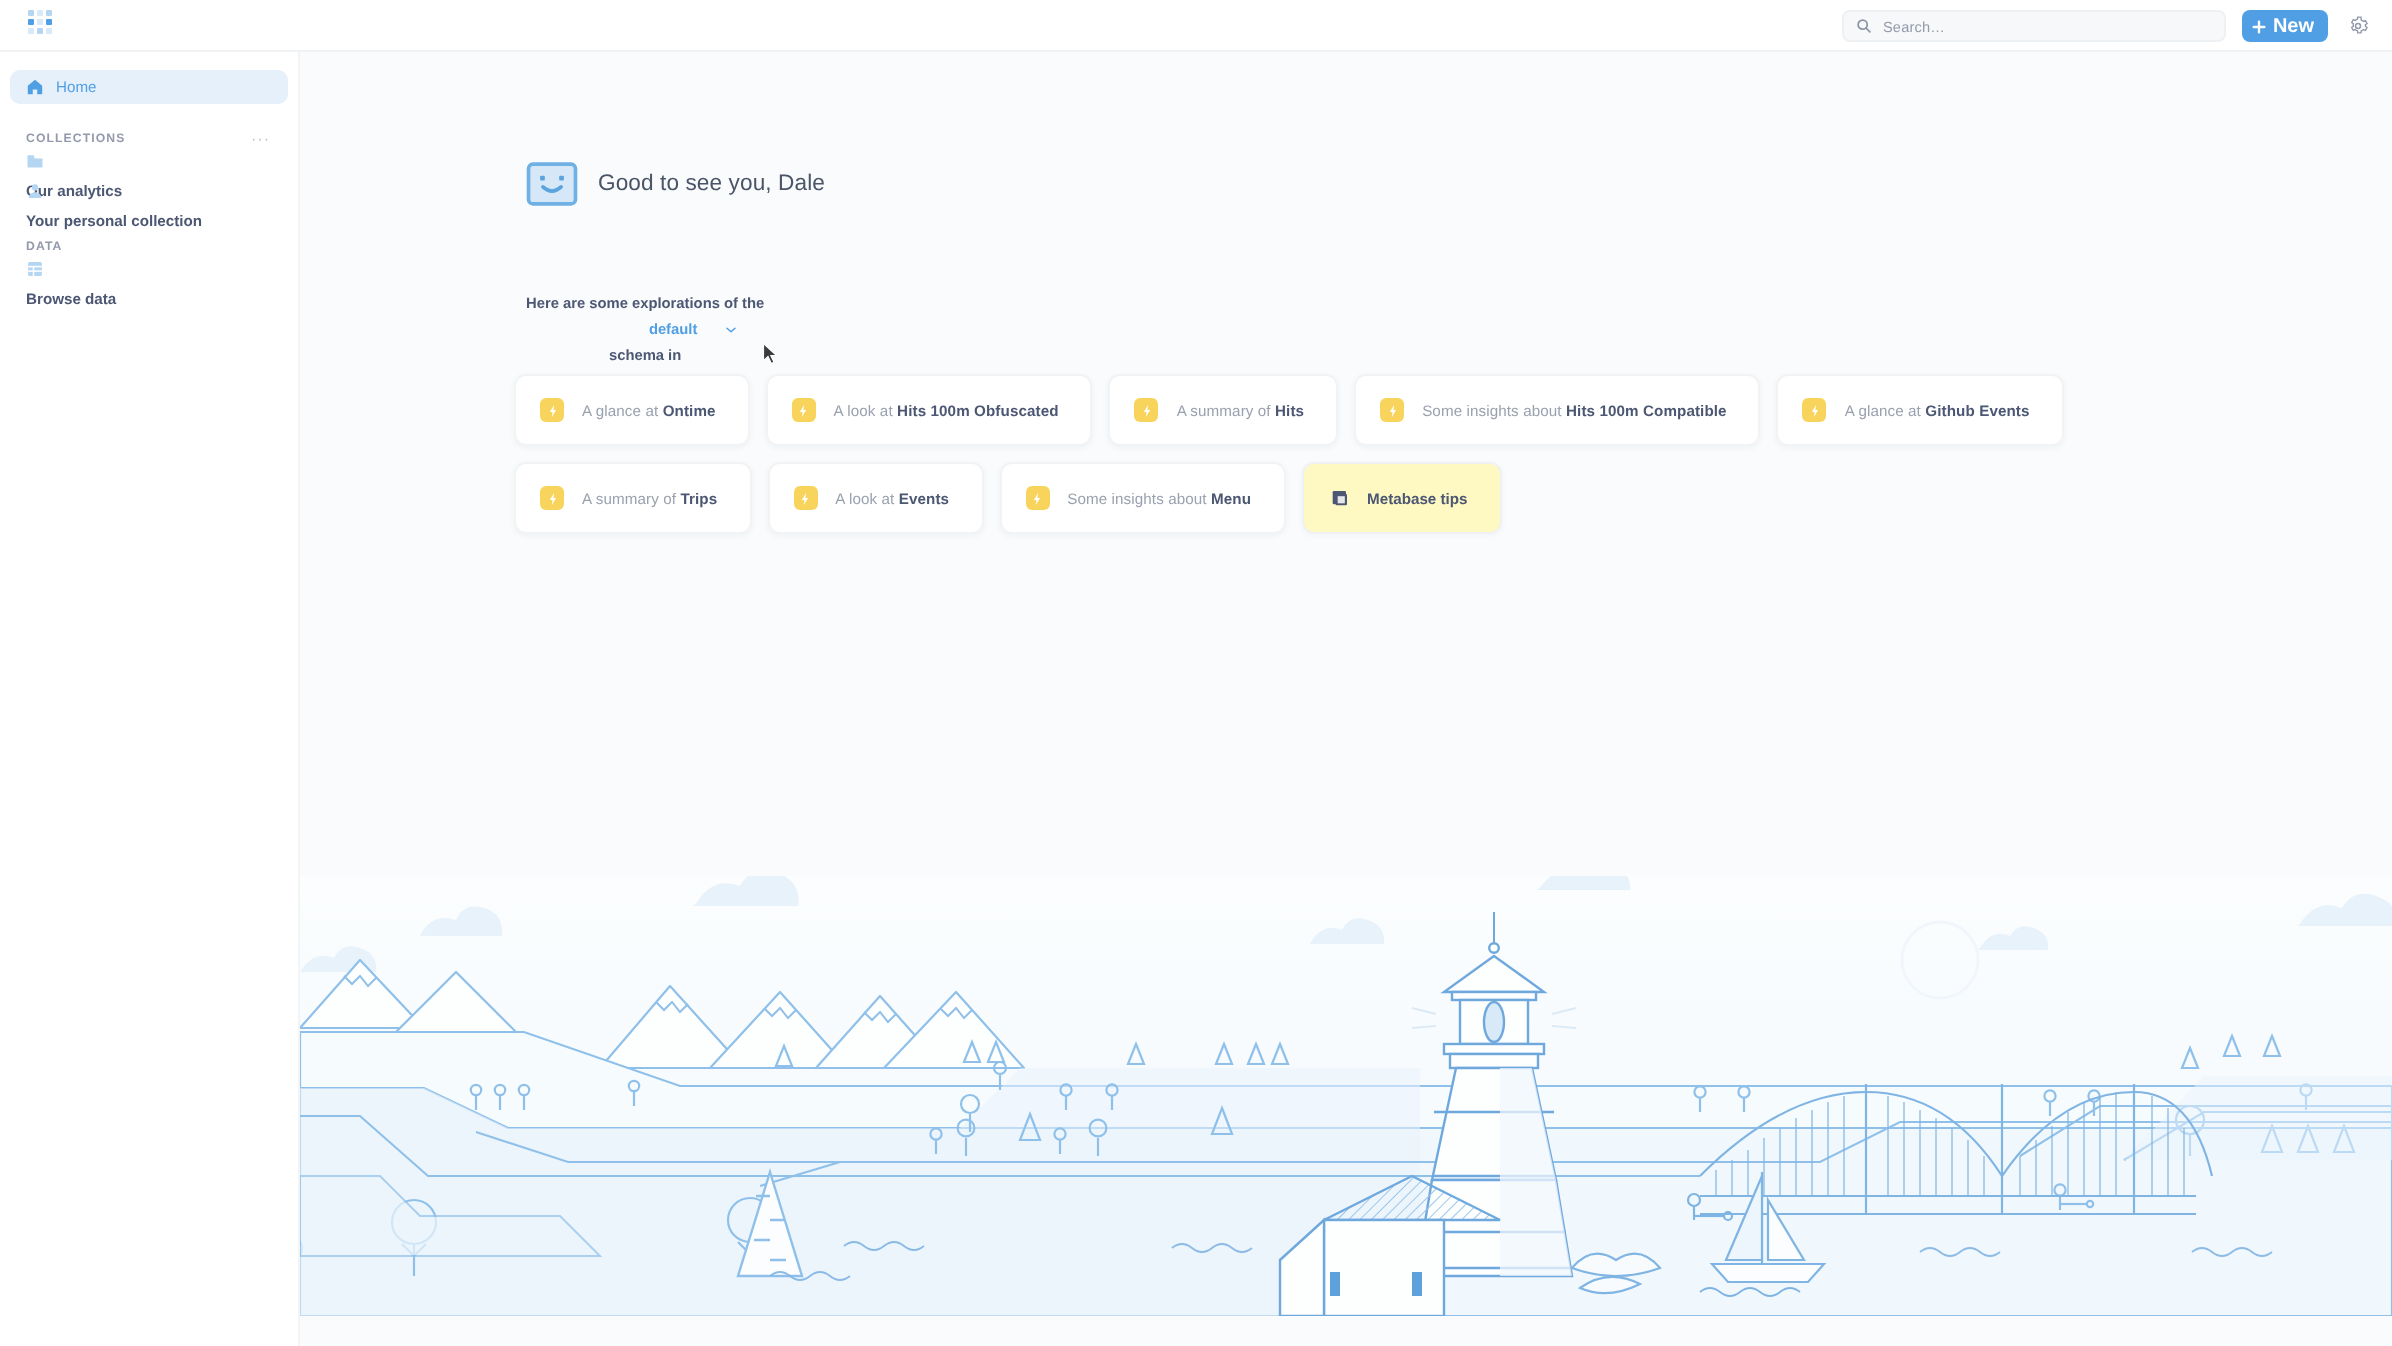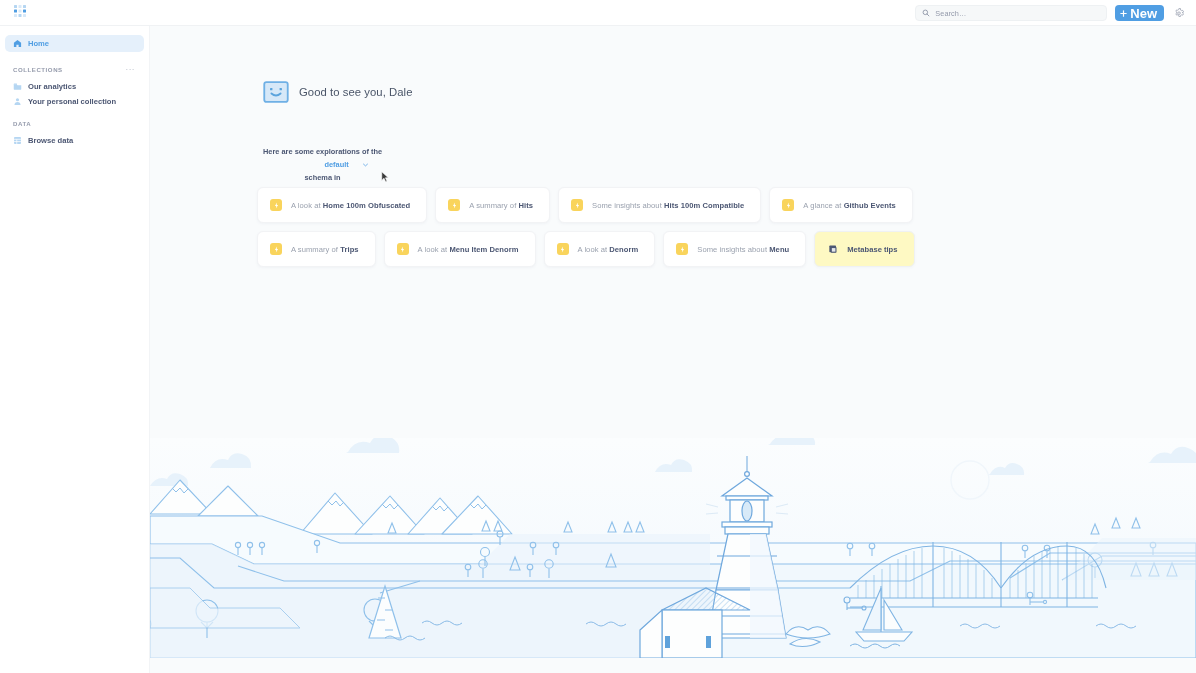--- a/index.html
+++ b/index.html
@@ -36,56 +36,56 @@
   }
   .search-icon { width: 8px; height: 8px; flex: 0 0 auto; display:block; }
   .search-ph { font-size: 7.3px; color: #949aab; letter-spacing: .1px; }
 
   .new-btn {
     height: 16px; background: #509ee3; border-radius: 4px;
     display: flex; align-items: center; gap: 3px;
     padding: 0 7px 0 5px; cursor: pointer;
   }
   .new-btn .plus { width: 7px; height: 7px; display:block; }
-  .new-btn .lbl { font-size: 13px; color: #fff; font-weight: 700; }
+  .new-btn .lbl { font-size: 10px; color: #fff; font-weight: 700; }
 
   .gear-btn { width: 14px; height: 14px; display: flex; align-items: center; justify-content: center; cursor: pointer; }
   .gear-btn svg { width: 10px; height: 10px; display: block; }
 
   
   .sidebar {
     position: absolute; top: 26px; left: 0; width: 150px; height: 647px;
     background: #ffffff;
     border-right: 1px solid #f2f4f6;
     padding-top: 9px;
     z-index: 15;
   }
   .nav-item {
     height: 17px; margin: 0 5px 0 5px;
     display: flex; align-items: center; gap: 6px;
     padding-left: 8px; border-radius: 5px;
     cursor: pointer;
   }
   .nav-item.active { background: #e5f0fb; }
   .nav-item .ico { width: 9px; height: 9px; flex: 0 0 auto; display:block; }
-  .nav-item .txt { font-size: 7.6px; color: #4c5773; font-weight: 700; white-space: nowrap; }
+  .nav-item .txt { font-size: 7.6px; color: #4c5773; font-weight: 400; white-space: nowrap; }
   .nav-item.active .txt { color: #509ee3; }
 
   .nav-section {
     display: flex; align-items: center; justify-content: space-between;
     padding: 0 14px 0 13px; height: 14px; margin-top: 10px;
   }
   .nav-section .hd {
     font-size: 6.1px; color: #949aab; font-weight: 700; letter-spacing: .55px;
   }
   .nav-section .more { font-size: 8px; color: #b8bec9; line-height: 5px; cursor: pointer; letter-spacing:.5px;}
 
   .nav-sub {
-    height: 15px; display: flex; align-items: flex-end; gap: 6px;
-    padding-left: 13px; cursor: pointer;
+    height: 15px; display: flex; align-items: flex-start; gap: 6px;
+    padding-left: 13px; cursor: pointer; flex-direction: column;
   }
   .nav-sub .ico { width: 9px; height: 9px; flex: 0 0 auto; display:block; }
   .nav-sub .txt { font-size: 7.6px; color: #4c5773; font-weight: 700; white-space: nowrap; }
 
   
   .main {
     position: absolute; top: 11px; left: 150px; width: 1046px; height: 647px;
     background: #f9fbfc; overflow: hidden;
   }
 
@@ -272,21 +272,29 @@
 
     <div class="cards-wrap">
 
       <div class="card-row">
         <div class="card">
           <span class="bolt">
             <svg viewBox="0 0 6 9">
                 <path d="M3.6.6L1 5.1h1.7L2.3 8.4 5 3.9H3.3z" fill="#fff"></path>
               </svg>
           </span>
-          <span class="card-text"><span>A look at</span> <b>Home 100m Obfuscated</b></span>
+          <span class="card-text"><span>A glance at</span> <b>Ontime</b></span>
+        </div>
+        <div class="card">
+          <span class="bolt">
+            <svg viewBox="0 0 6 9">
+                <path d="M3.6.6L1 5.1h1.7L2.3 8.4 5 3.9H3.3z" fill="#fff"></path>
+              </svg>
+          </span>
+          <span class="card-text"><span>A look at</span> <b>Hits 100m Obfuscated</b></span>
         </div>
         <div class="card">
           <span class="bolt">
             <svg viewBox="0 0 6 9">
                 <path d="M3.6.6L1 5.1h1.7L2.3 8.4 5 3.9H3.3z" fill="#fff"></path>
               </svg>
           </span>
           <span class="card-text"><span>A summary of</span> <b>Hits</b></span>
         </div>
         <div class="card">
@@ -315,29 +323,21 @@
               </svg>
           </span>
           <span class="card-text"><span>A summary of</span> <b>Trips</b></span>
         </div>
         <div class="card">
           <span class="bolt">
             <svg viewBox="0 0 6 9">
                 <path d="M3.6.6L1 5.1h1.7L2.3 8.4 5 3.9H3.3z" fill="#fff"></path>
               </svg>
           </span>
-          <span class="card-text"><span>A look at</span> <b>Menu Item Denorm</b></span>
-        </div>
-        <div class="card">
-          <span class="bolt">
-            <svg viewBox="0 0 6 9">
-                <path d="M3.6.6L1 5.1h1.7L2.3 8.4 5 3.9H3.3z" fill="#fff"></path>
-              </svg>
-          </span>
-          <span class="card-text"><span>A look at</span> <b>Denorm</b></span>
+          <span class="card-text"><span>A look at</span> <b>Events</b></span>
         </div>
         <div class="card">
           <span class="bolt">
             <svg viewBox="0 0 6 9">
                 <path d="M3.6.6L1 5.1h1.7L2.3 8.4 5 3.9H3.3z" fill="#fff"></path>
               </svg>
           </span>
           <span class="card-text"><span>Some insights about</span> <b>Menu</b></span>
         </div>
 

